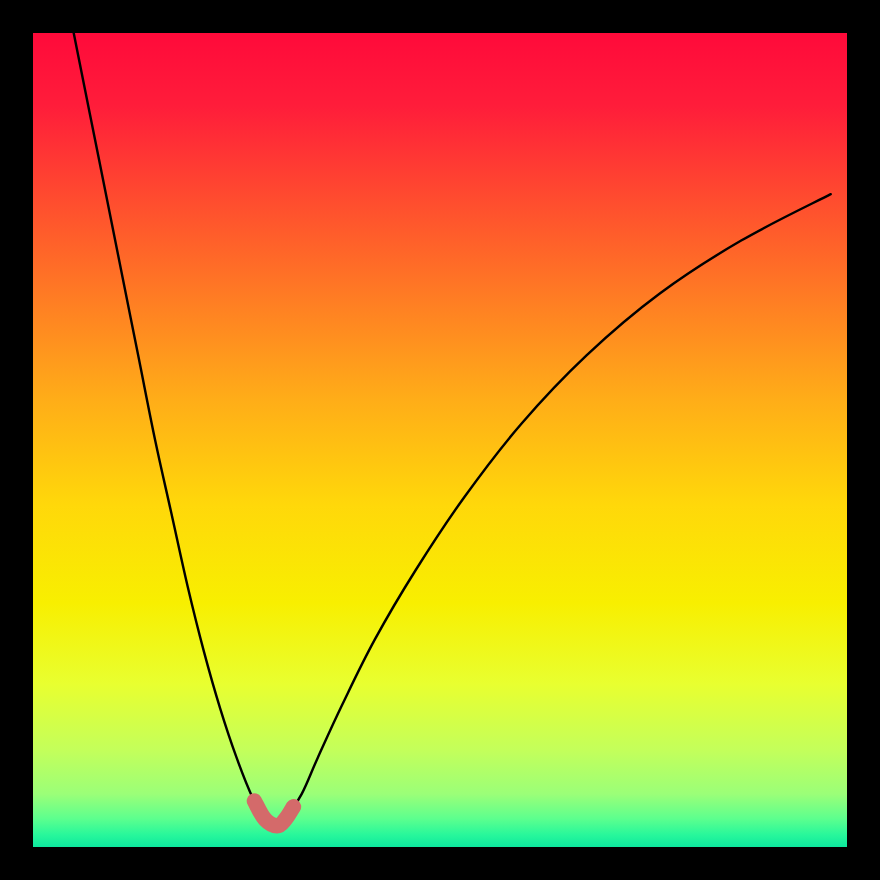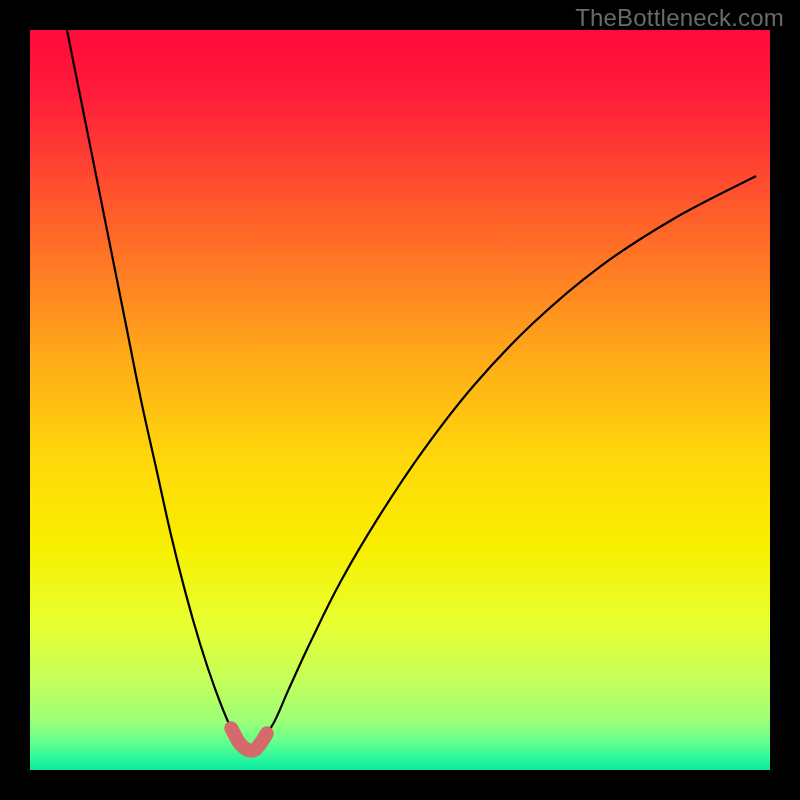--- a/index.html
+++ b/index.html
@@ -44,21 +44,20 @@
     font-size: 24px;
     font-weight: 400;
     letter-spacing: 0.2px;
     user-select: none;
   }
 </style>
 </head>
 <body>
 
 <div class="frame">
-  <div class="watermark">TheBottleneck.com</div>
 
   <div class="plot">
     <svg class="gradient" viewBox="0 0 740 740" preserveAspectRatio="none">
       <defs>
         <linearGradient id="bg-grad" x1="0" y1="0" x2="0" y2="1">
             <stop offset="0%" stop-color="#ff0a3a"></stop>
             <stop offset="9%" stop-color="#ff1d3a"></stop>
             <stop offset="20%" stop-color="#ff4a2f"></stop>
             <stop offset="32%" stop-color="#ff7a24"></stop>
             <stop offset="45%" stop-color="#ffad18"></stop>

